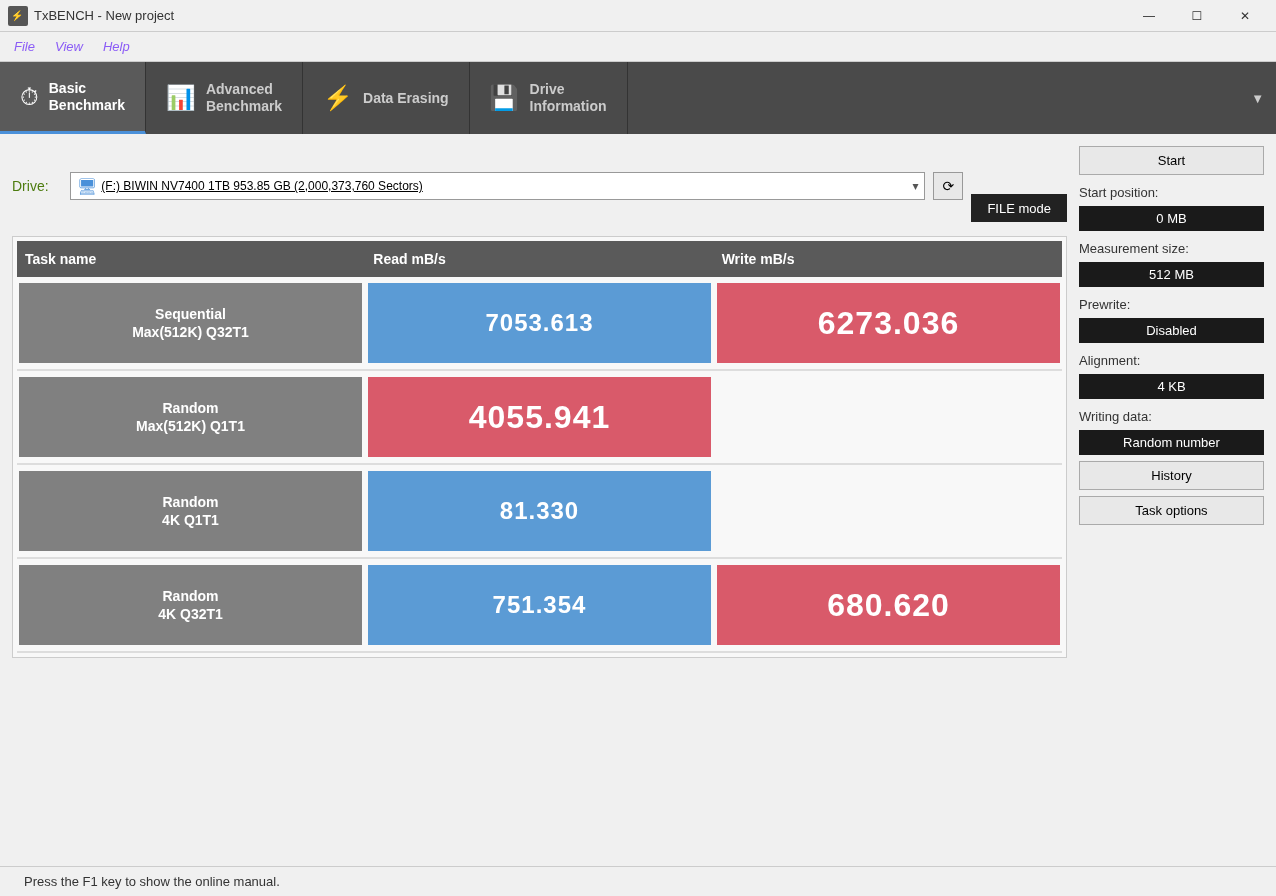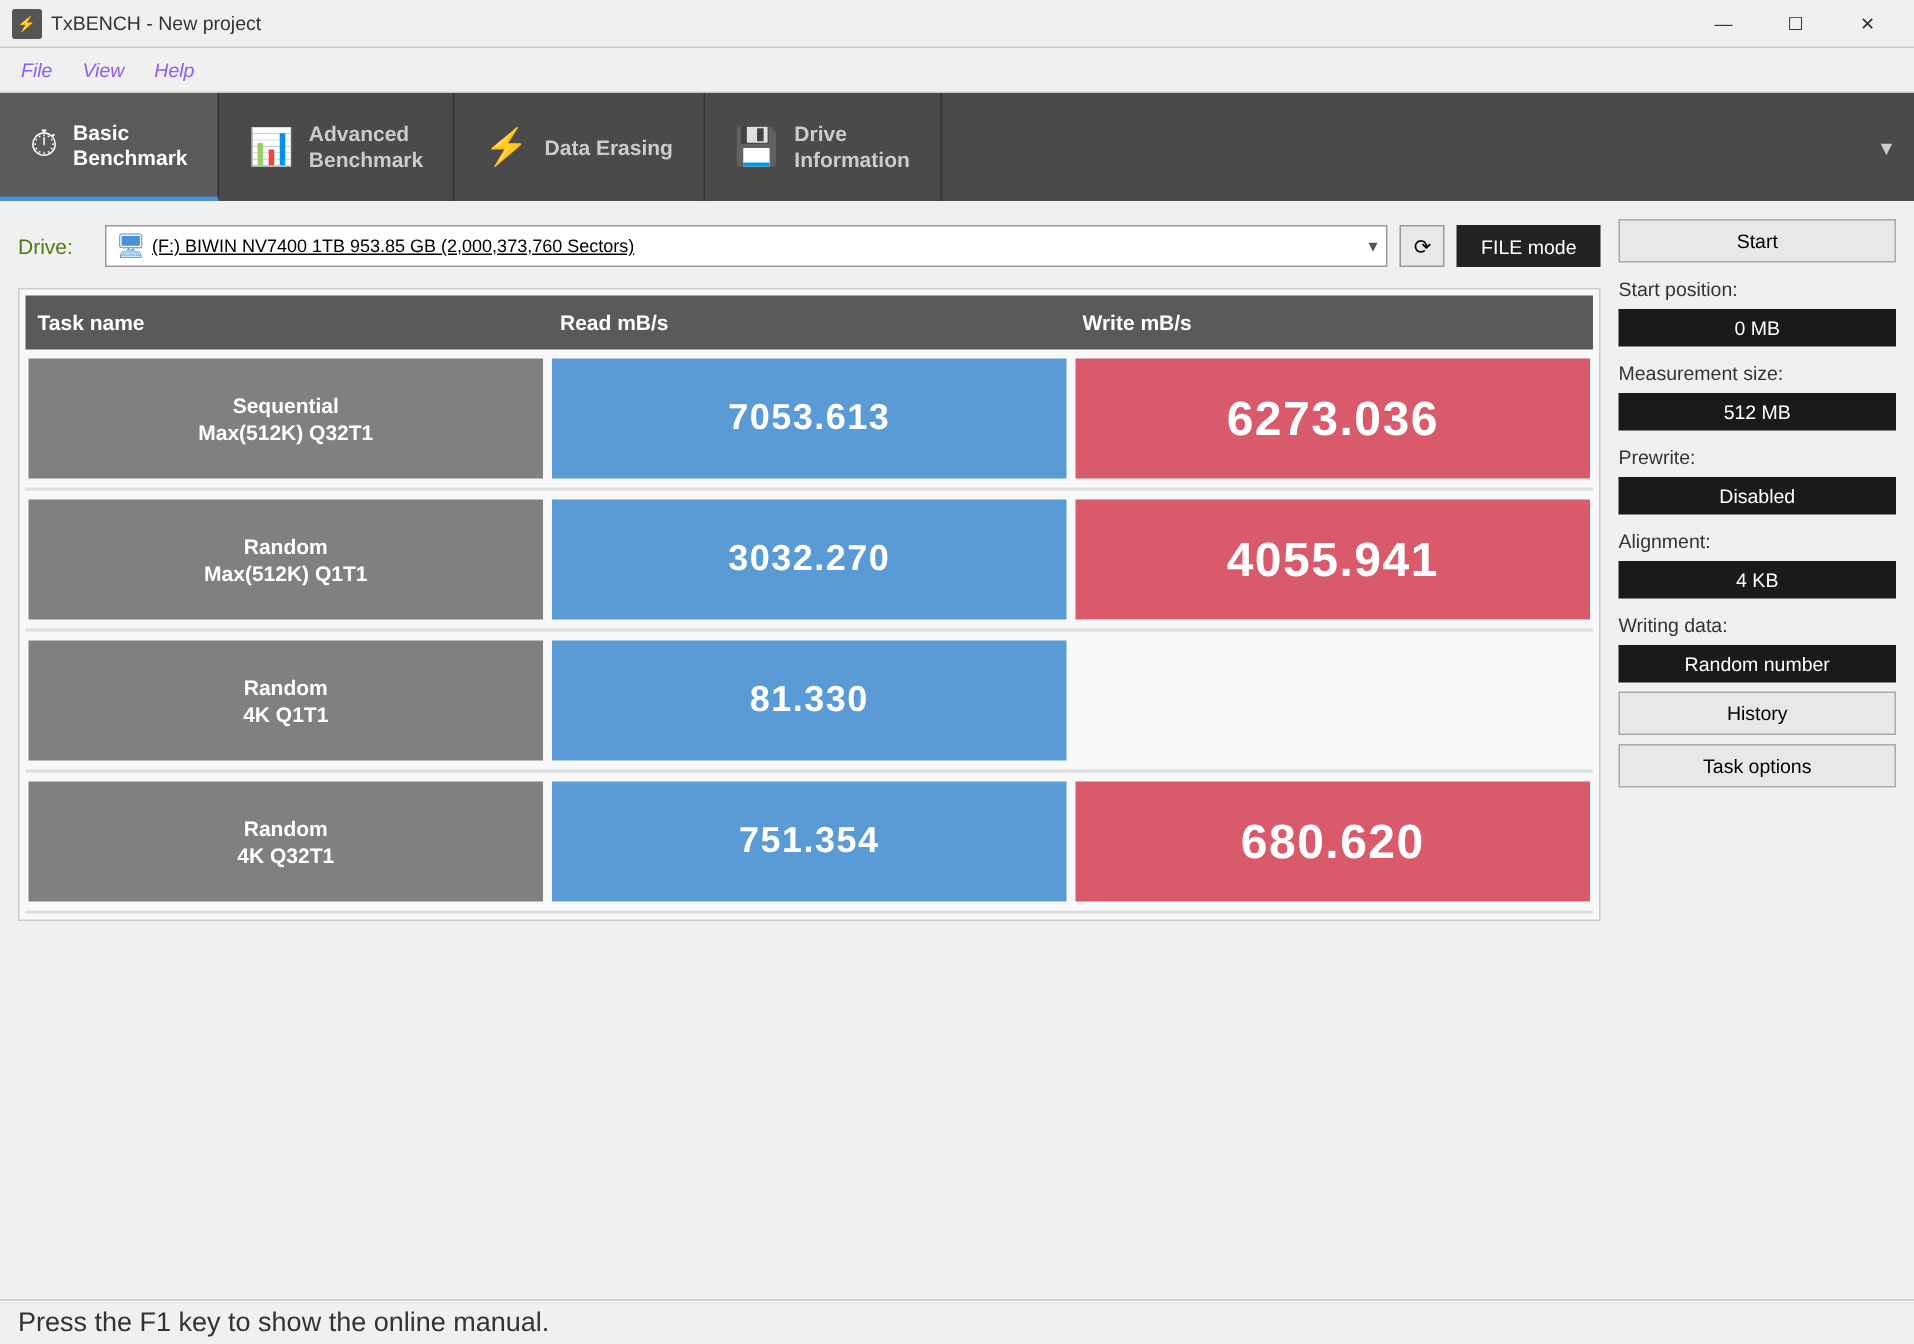--- a/index.html
+++ b/index.html
@@ -115,20 +115,21 @@
       font-size: 14px;
     }
     .file-mode-btn {
       background: #222;
       color: white;
       border: none;
       padding: 4px 16px;
       height: 28px;
       cursor: pointer;
       font-size: 13px;
+      margin-top: 44px;
     }
     .results-header {
       background: #5a5a5a;
       color: white;
       display: grid;
       grid-template-columns: 1fr 1fr 1fr;
       padding: 6px 0;
       text-align: left;
       font-weight: bold;
       font-size: 14px;
@@ -215,22 +216,22 @@
     .status-bar {
       position: fixed;
       bottom: 0;
       left: 0;
       right: 0;
       height: 30px;
       background: #f0f0f0;
       border-top: 1px solid #ccc;
       display: flex;
       align-items: center;
-      padding: 0 12px;
-      font-size: 18px;
+      padding: 0 24px;
+      font-size: 13px;
       color: #333;
     }
 
     .results-wrapper {
       background: #f8f8f8;
       border: 1px solid #ccc;
       padding: 4px;
     }
 
     .drive-icon { color: #4a90d9; font-size: 16px; margin-right: 4px; }
@@ -297,21 +298,20 @@
       </div>
 
       <div class="result-row">
         <div class="task-name-cell">Sequential<br>Max(512K) Q32T1</div>
         <div class="read-cell">7053.613</div>
         <div class="write-cell">6273.036</div>
       </div>
 
       <div class="result-row">
         <div class="task-name-cell">Random<br>Max(512K) Q1T1</div>
-        <div class="read-cell">3032.270</div>
         <div class="write-cell">4055.941</div>
       </div>
 
       <div class="result-row">
         <div class="task-name-cell">Random<br>4K Q1T1</div>
         <div class="read-cell">81.330</div>
       </div>
 
       <div class="result-row">
         <div class="task-name-cell">Random<br>4K Q32T1</div>

